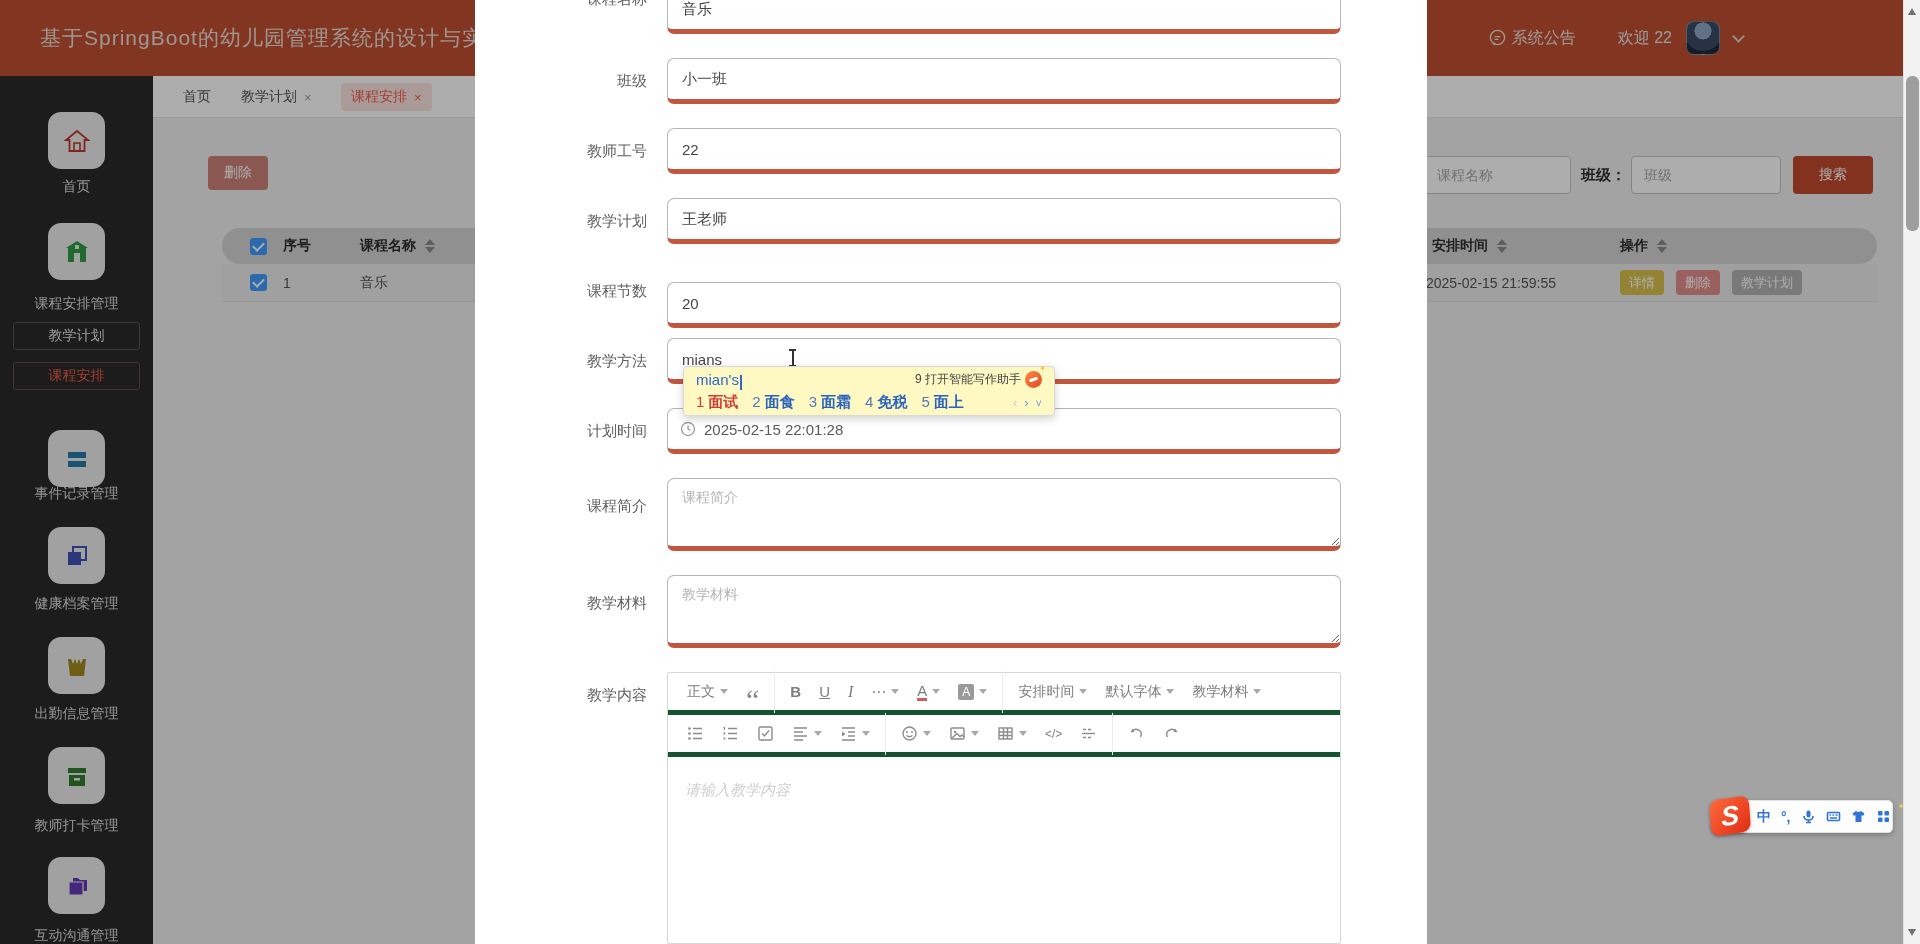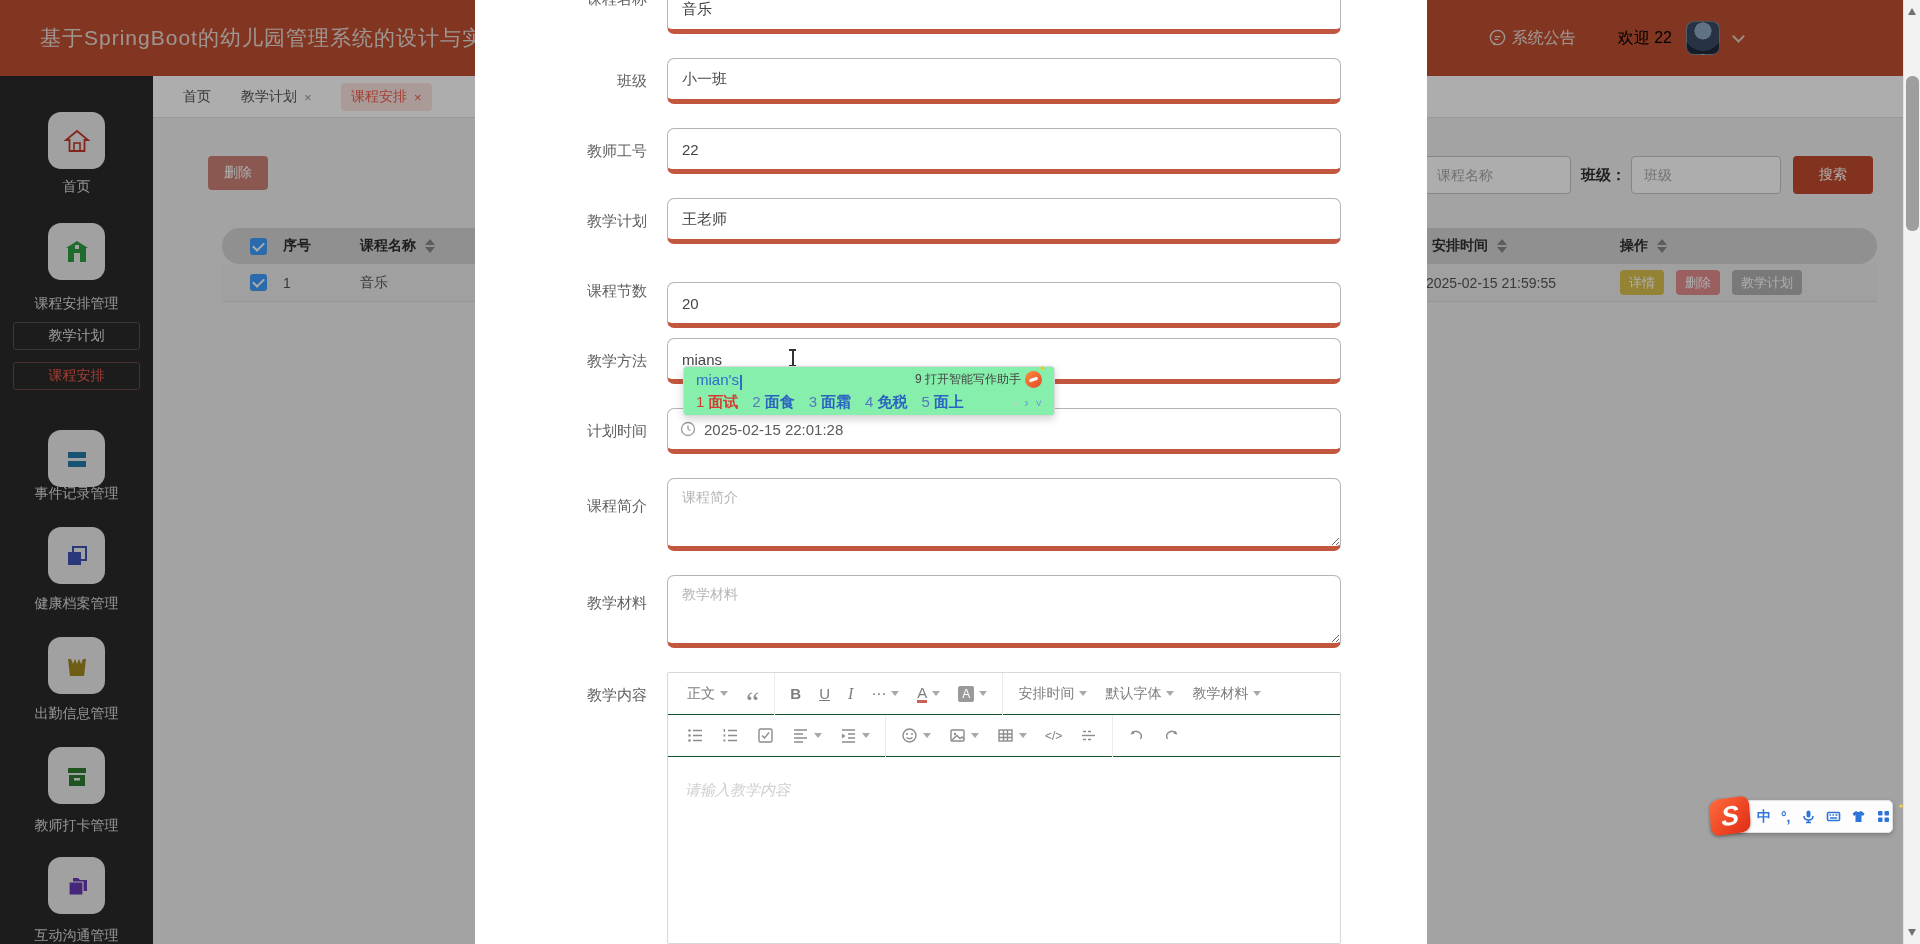--- a/index.html
+++ b/index.html
@@ -5,21 +5,21 @@
   * { margin:0; padding:0; box-sizing:border-box; }
   html,body { width:1920px; height:944px; }
   body { font-family:"Liberation Sans","DejaVu Sans",sans-serif; background:#f0f0f0; overflow:hidden; position:relative; }
   .page { position:absolute; inset:0; width:1920px; height:944px; overflow:hidden; }
 
   
   .header { position:absolute; left:0; top:0; width:1903px; height:76px; background:#c05032; z-index:1; }
   .header-title { position:absolute; left:40px; top:24px; font-size:21px; color:#e9dcd6; letter-spacing:1px; }
   .header-right { position:absolute; right:160px; top:0; height:76px; display:flex; align-items:center; gap:14px; }
   .notice { display:flex; align-items:center; gap:5px; color:#ecdfd9; font-size:16px; cursor:pointer; }
-  .welcome { color:#000000; font-size:16px; margin-left:28px; }
+  .welcome { color:#e5e5e5; font-size:16px; margin-left:28px; }
   .avatar { width:34px; height:34px; border-radius:8px; background:radial-gradient(circle at 50% 28%, #8fa8c8 0 30%, #3a4a66 31% 70%, #20293a 71%); border:1px solid rgba(255,255,255,.35); }
   .chev { width:9px; height:9px; border-right:2px solid #e3cfc8; border-bottom:2px solid #e3cfc8; transform:rotate(45deg); margin-top:-4px; }
 
   .sidebar { position:absolute; left:0; top:76px; width:153px; height:868px; background:#2a2a2a; z-index:1; }
   .tile { position:absolute; left:48px; width:57px; height:57px; background:#ededed; border-radius:13px; display:flex; align-items:center; justify-content:center; }
   .side-label { position:absolute; left:0; width:153px; text-align:center; color:#dcdcdc; font-size:14px; }
   .sub-item { position:absolute; left:13px; width:127px; height:28px; border:1px solid #555; border-radius:3px; color:#e3e3e3; font-size:14px; display:flex; align-items:center; justify-content:center; cursor:pointer; }
   .sub-item.active { color:#ef5c4a; border-color:#6a4a44; }
 
   .main { position:absolute; left:153px; top:76px; width:1750px; height:868px; background:#f0f0f0; z-index:1; }
@@ -55,38 +55,38 @@
   
   .modal { position:absolute; left:475px; top:0; width:952px; height:944px; background:#fff; z-index:20; overflow:hidden; }
   .m-label { position:absolute; left:20px; width:152px; text-align:right; font-size:15px; color:#5f5f5f; }
   .m-input { position:absolute; left:192px; width:674px; height:46px; border:1px solid #b5b5b5; border-bottom:5px solid #c2573f; border-radius:7px; font-size:15px; color:#454545; padding:0 14px; background:#fff; }
   .m-area { position:absolute; left:192px; width:674px; height:73px; border:1px solid #b5b5b5; border-bottom:5px solid #c2573f; border-radius:7px; font-size:14px; color:#454545; padding:10px 14px; resize:vertical; background:#fff; font-family:inherit; }
   .m-area::placeholder, .m-input::placeholder { color:#b5b5b5; }
   .dt-field { position:absolute; left:192px; width:674px; height:46px; border:1px solid #b5b5b5; border-bottom:5px solid #c2573f; border-radius:7px; display:flex; align-items:center; gap:8px; padding:0 12px; color:#5a5a5a; font-size:15px; }
 
   
   .editor { position:absolute; left:192px; top:672px; width:674px; height:272px; border:1px solid #d7d7d7; border-radius:2px; background:#fff; }
-  .tb-row { display:flex; align-items:center; height:42px; border-bottom:1px solid #14532d; padding:0 10px; color:#7d7d7d; }
+  .tb-row { display:flex; align-items:center; height:42px; border-bottom:5px solid #14532d; padding:0 10px; color:#7d7d7d; }
   .tb-item { display:flex; align-items:center; font-size:14px; color:#7d7d7d; margin:0 9px; cursor:pointer; white-space:nowrap; }
   .caret { display:inline-block; width:0; height:0; border-left:4px solid transparent; border-right:4px solid transparent; border-top:5px solid #a9a9a9; margin-left:5px; }
   .tb-sep { width:1px; height:42px; background:#ececec; margin:0 6px; }
   .tb-b { font-weight:bold; font-size:15px; }
   .tb-u { text-decoration:underline; font-size:15px; }
   .tb-i { font-style:italic; font-family:"Liberation Serif",serif; font-size:16px; }
   .tb-quote:before { content:"\201C"; font-family:"Liberation Serif",serif; font-size:30px; line-height:10px; position:relative; top:8px; color:#8a8a8a; }
   .tb-more:before { content:"\22EF"; font-size:15px; }
   .tb-A { font-size:15px; border-bottom:3px solid #c9605a; line-height:15px; }
   .tb-Abox { font-size:12px; background:#9a9a9a; color:#fff; padding:1px 4px; border-radius:2px; }
   .ed-placeholder { position:absolute; left:17px; top:108px; font-style:italic; color:#cfcfcf; font-size:15px; }
   .icon16 { width:17px; height:17px; }
   .icon16 * { stroke:#8c8c8c; fill:none; stroke-width:1.4; }
   .icon16 .f { fill:#8c8c8c; stroke:none; }
 
   
-  .ime { position:absolute; left:683px; top:366px; width:372px; height:50px; background:#86efac; border:1px solid #d9d9d9; border-radius:4px; box-shadow:0 3px 8px rgba(0,0,0,.18); z-index:30; }
+  .ime { position:absolute; left:683px; top:366px; width:372px; height:50px; background:#fef9c3; border:1px solid #d9d9d9; border-radius:4px; box-shadow:0 3px 8px rgba(0,0,0,.18); z-index:30; }
   .ime-top { display:flex; align-items:center; height:23px; padding:2px 12px 0 12px; }
   .ime-comp { color:#2f6bd0; font-size:15px; }
   .ime-caret { display:inline-block; width:2px; height:15px; background:#2f6bd0; margin-left:1px; position:relative; top:3px; }
   .ime-assist { margin-left:auto; display:flex; align-items:center; gap:4px; color:#444; font-size:12px; }
   .ai-dot { width:17px; height:17px; border-radius:50%; background:linear-gradient(135deg,#ff8a3c,#e04a28); position:relative; }
   .ai-dot:after { content:""; position:absolute; left:4px; top:7px; width:9px; height:3px; background:#fff; border-radius:2px; transform:rotate(-20deg); }
   .ai-dot:before { content:"\2726"; position:absolute; right:-4px; top:-7px; color:#f5c518; font-size:8px; }
   .ime-cands { display:flex; align-items:center; height:25px; padding:0 12px; font-size:15px; }
   .cand { margin-right:14px; display:flex; gap:4px; }
   .cand .n { color:#5577bb; }

